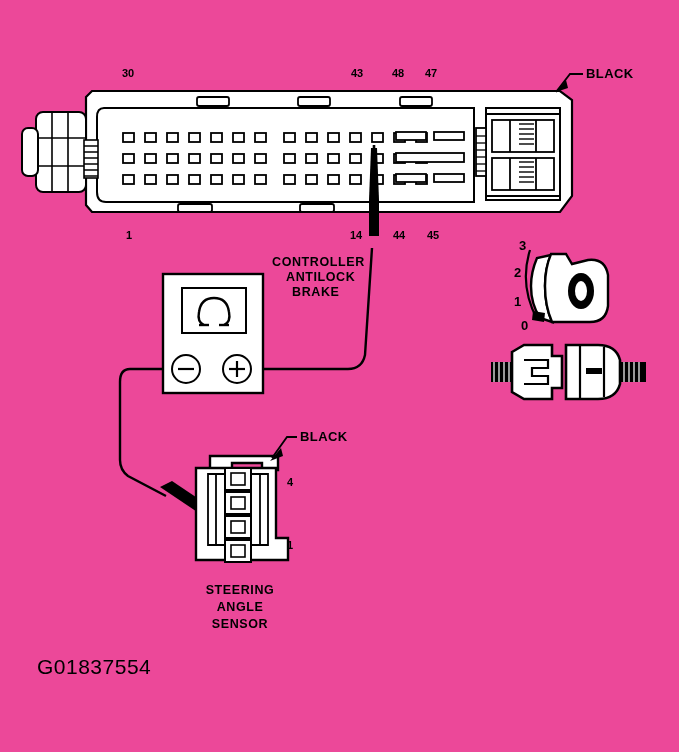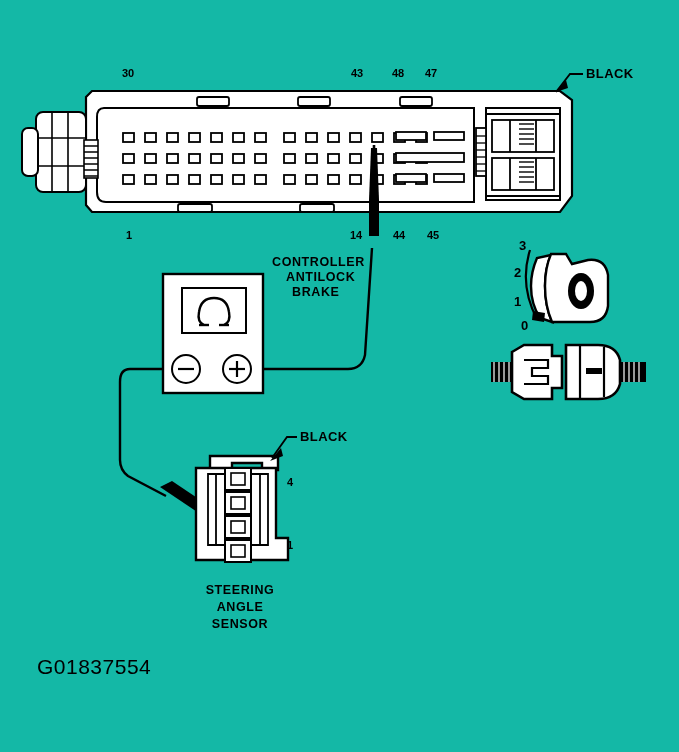--- a/index.html
+++ b/index.html
@@ -7,21 +7,21 @@
     padding: 0;
     background: #ffffff;
   }
   body {
     font-family: "Liberation Sans", sans-serif;
   }
   #page {
     position: relative;
     width: 679px;
     height: 752px;
-    background: #14b8a6;
+    background: #ec4899;
     overflow: hidden;
   }
   #diagram-svg {
     position: absolute;
     left: 0;
     top: 0;
   }
   .lbl {
     font-family: "Liberation Sans", sans-serif;
     fill: #000000;

